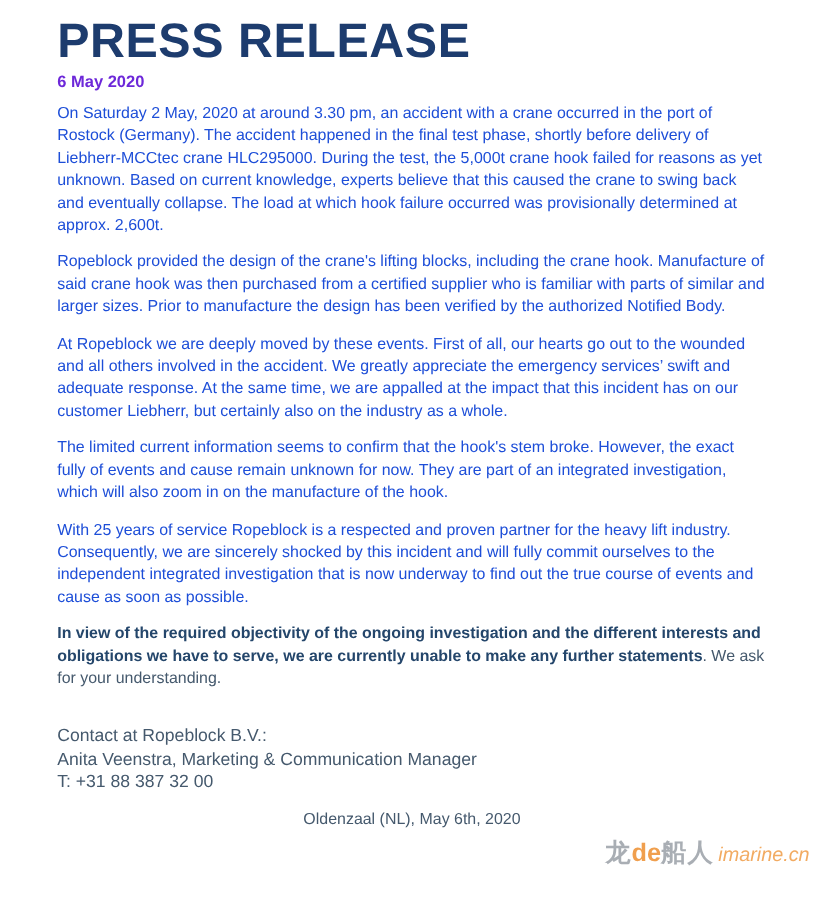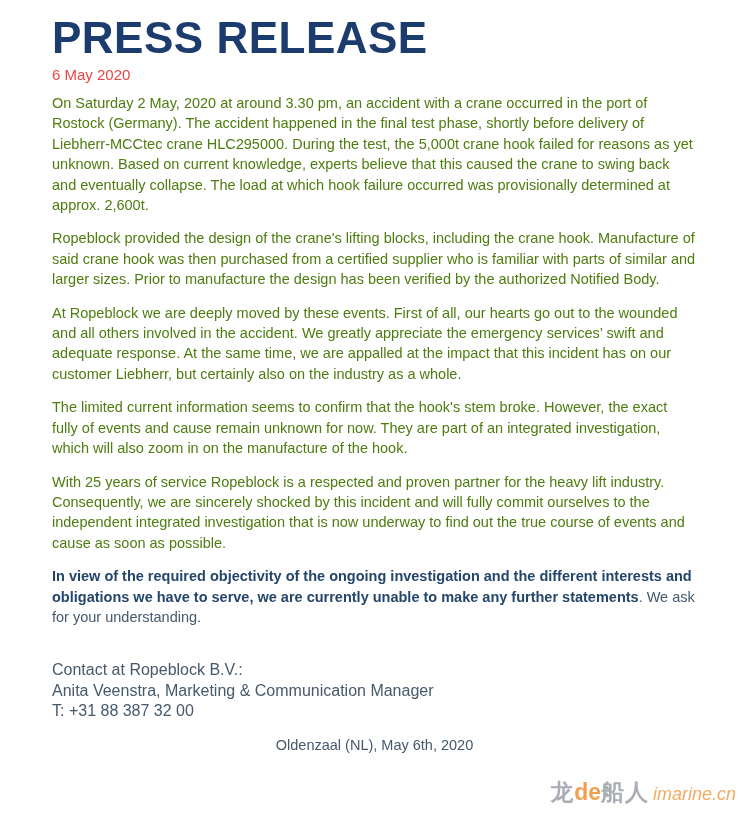--- a/index.html
+++ b/index.html
@@ -27,36 +27,36 @@
     font-size: 44px;
     line-height: 52px;
     font-weight: 700;
     color: #1d3c6e;
     letter-spacing: 0.5px;
   }
   .release-date {
     margin: 2px 0 0 0;
     font-size: 15px;
     line-height: 18px;
-    color: #ef4444;
-    font-weight: 400;
+    color: #6d28d9;
+    font-weight: 700;
   }
   h2.headline {
     margin: 25px 0 0 0;
     font-size: 20px;
     line-height: 24px;
     font-weight: 700;
     color: #1d3c6e;
     letter-spacing: 0.2px;
   }
   p.body-par {
     margin: 0 0 13px 0;
     font-size: 14.5px;
     line-height: 20.4px;
-    color: #4d7c0f;
+    color: #1d4ed8;
     max-width: 648px;
   }
   p.body-par.first {
     margin-top: 9px;
   }
   p.statement-par {
     margin: 0 0 13px 0;
     font-size: 14.5px;
     line-height: 20.4px;
     color: #45596d;
@@ -76,21 +76,21 @@
   p.signoff {
     margin: 13px 0 0 0;
     font-size: 14.5px;
     line-height: 20.4px;
     color: #45596d;
     text-align: center;
   }
   .watermark {
     position: absolute;
     right: 8px;
-    bottom: 8px;
+    bottom: 24px;
     white-space: nowrap;
     line-height: 26px;
     user-select: none;
   }
   .wm-cjk {
     font-size: 23px;
     font-weight: 700;
     color: #a9aeb4;
     letter-spacing: 1px;
   }

